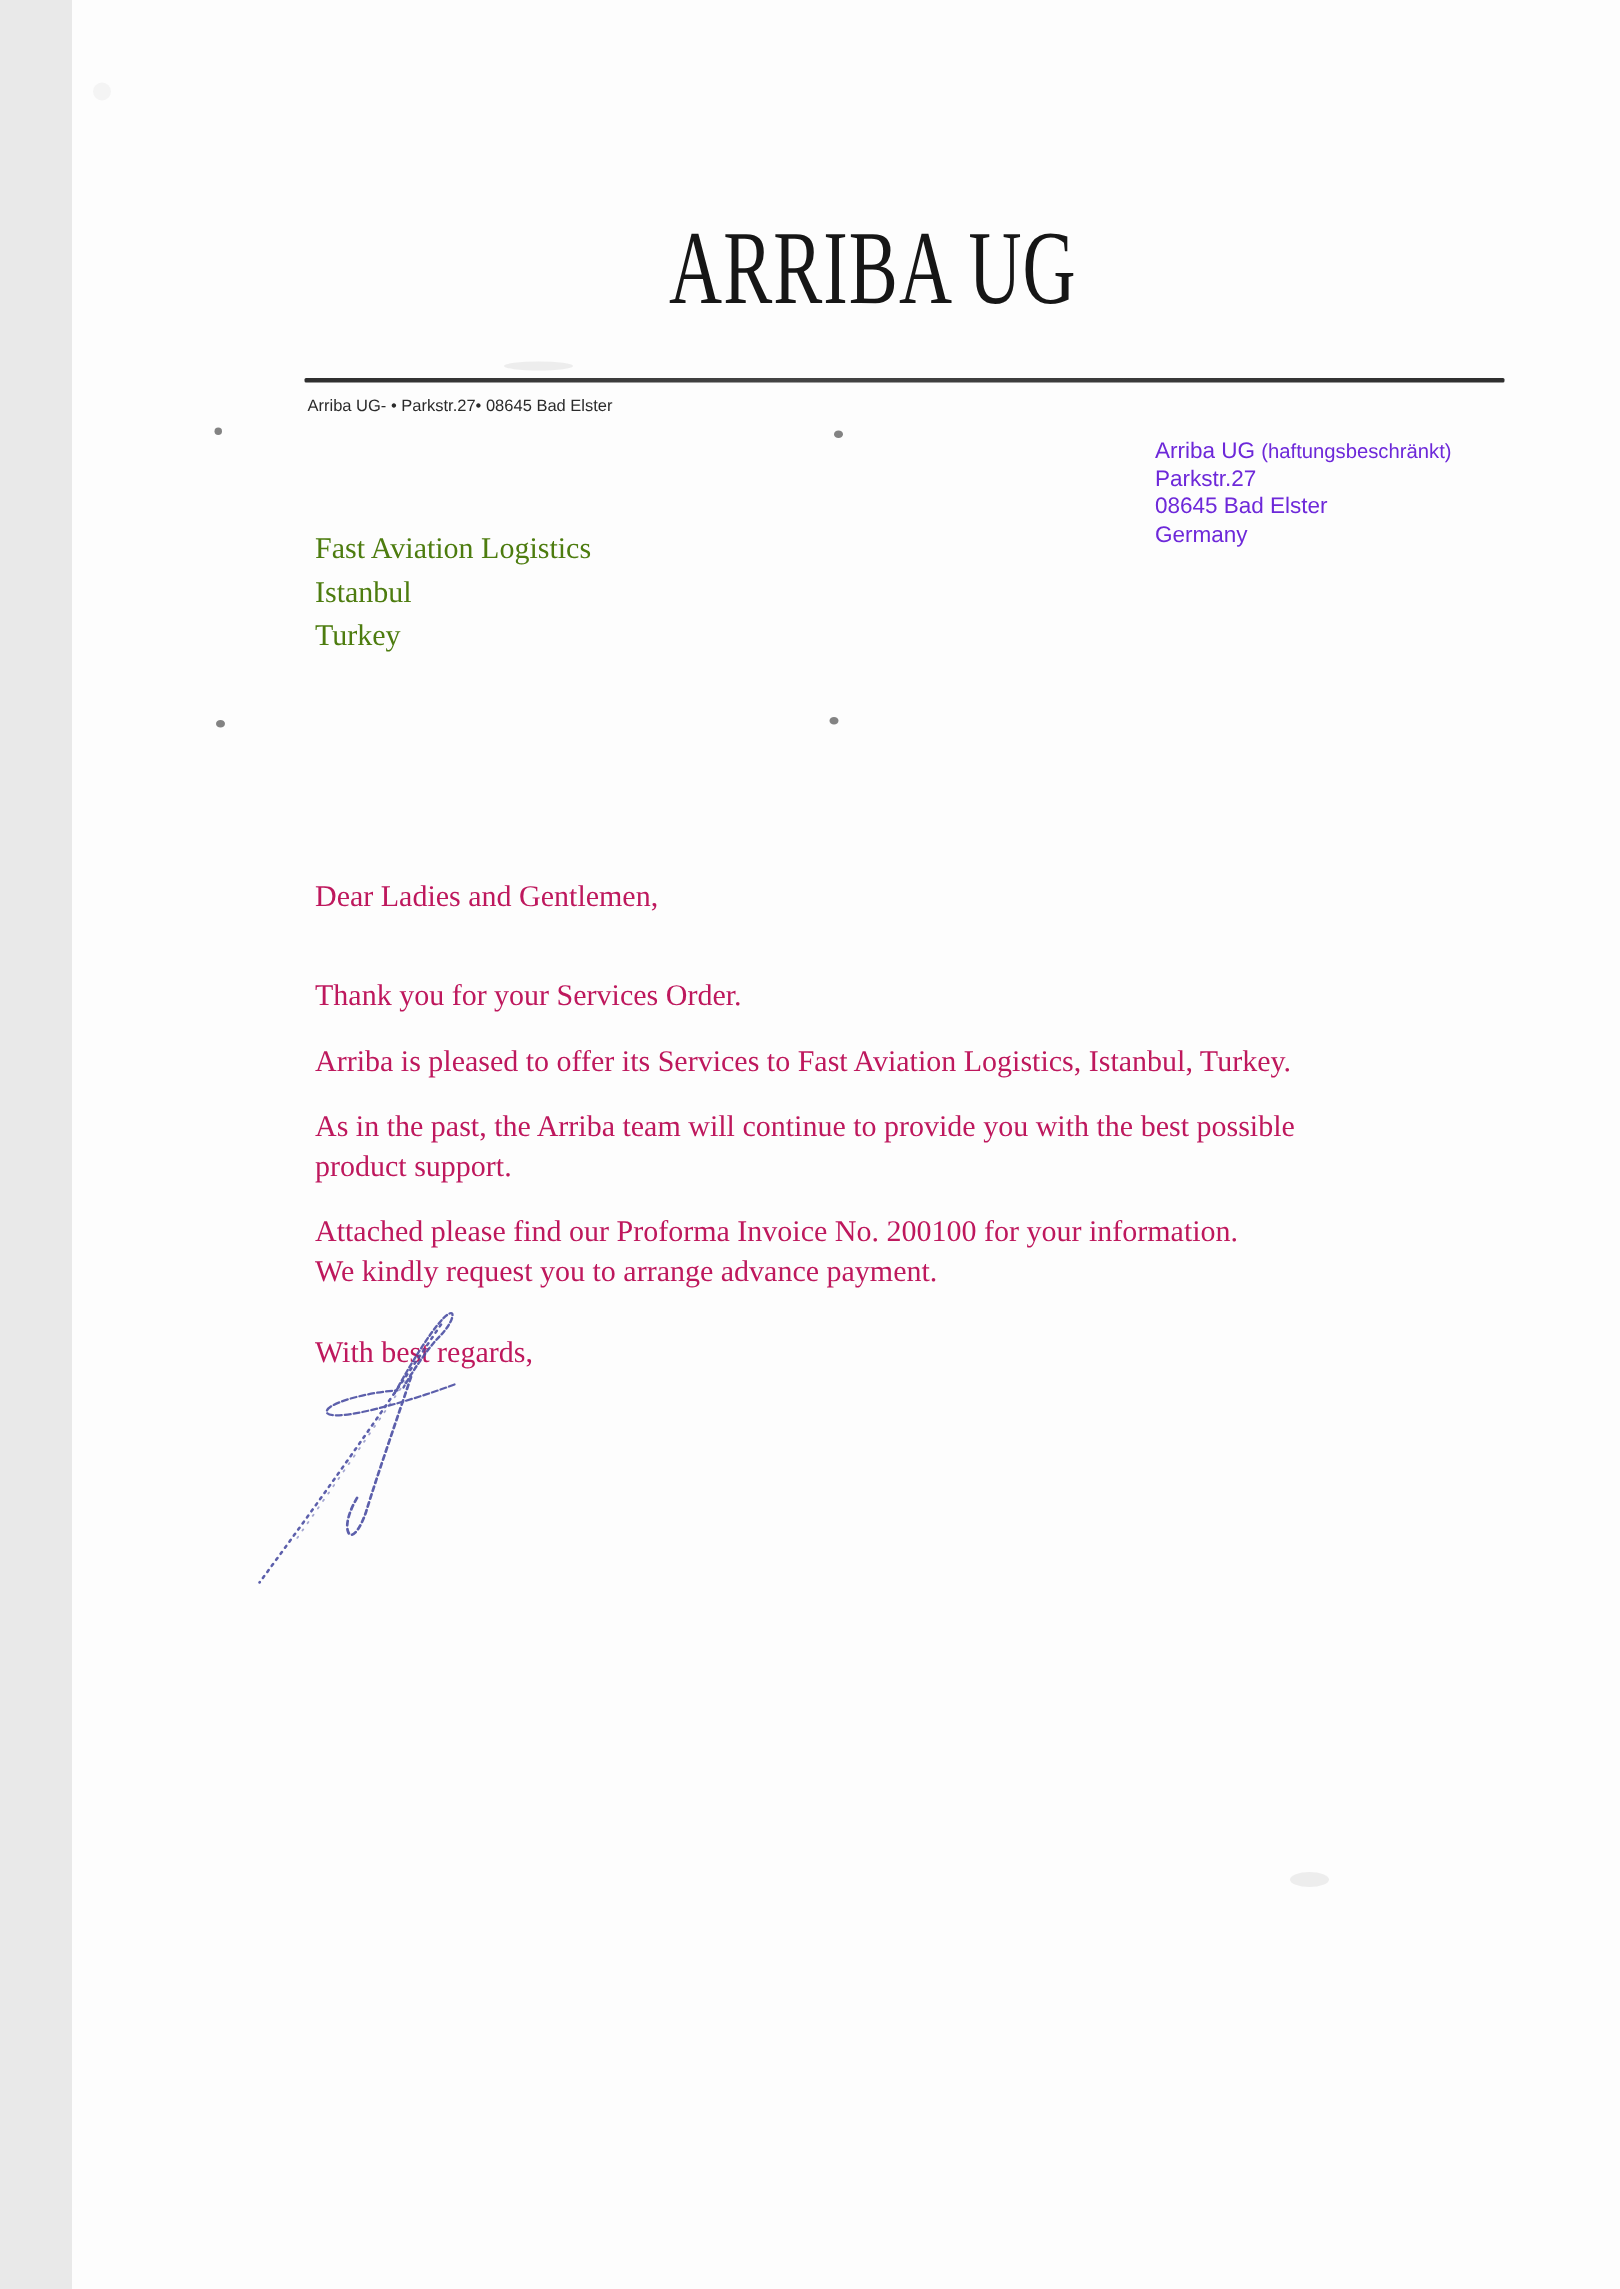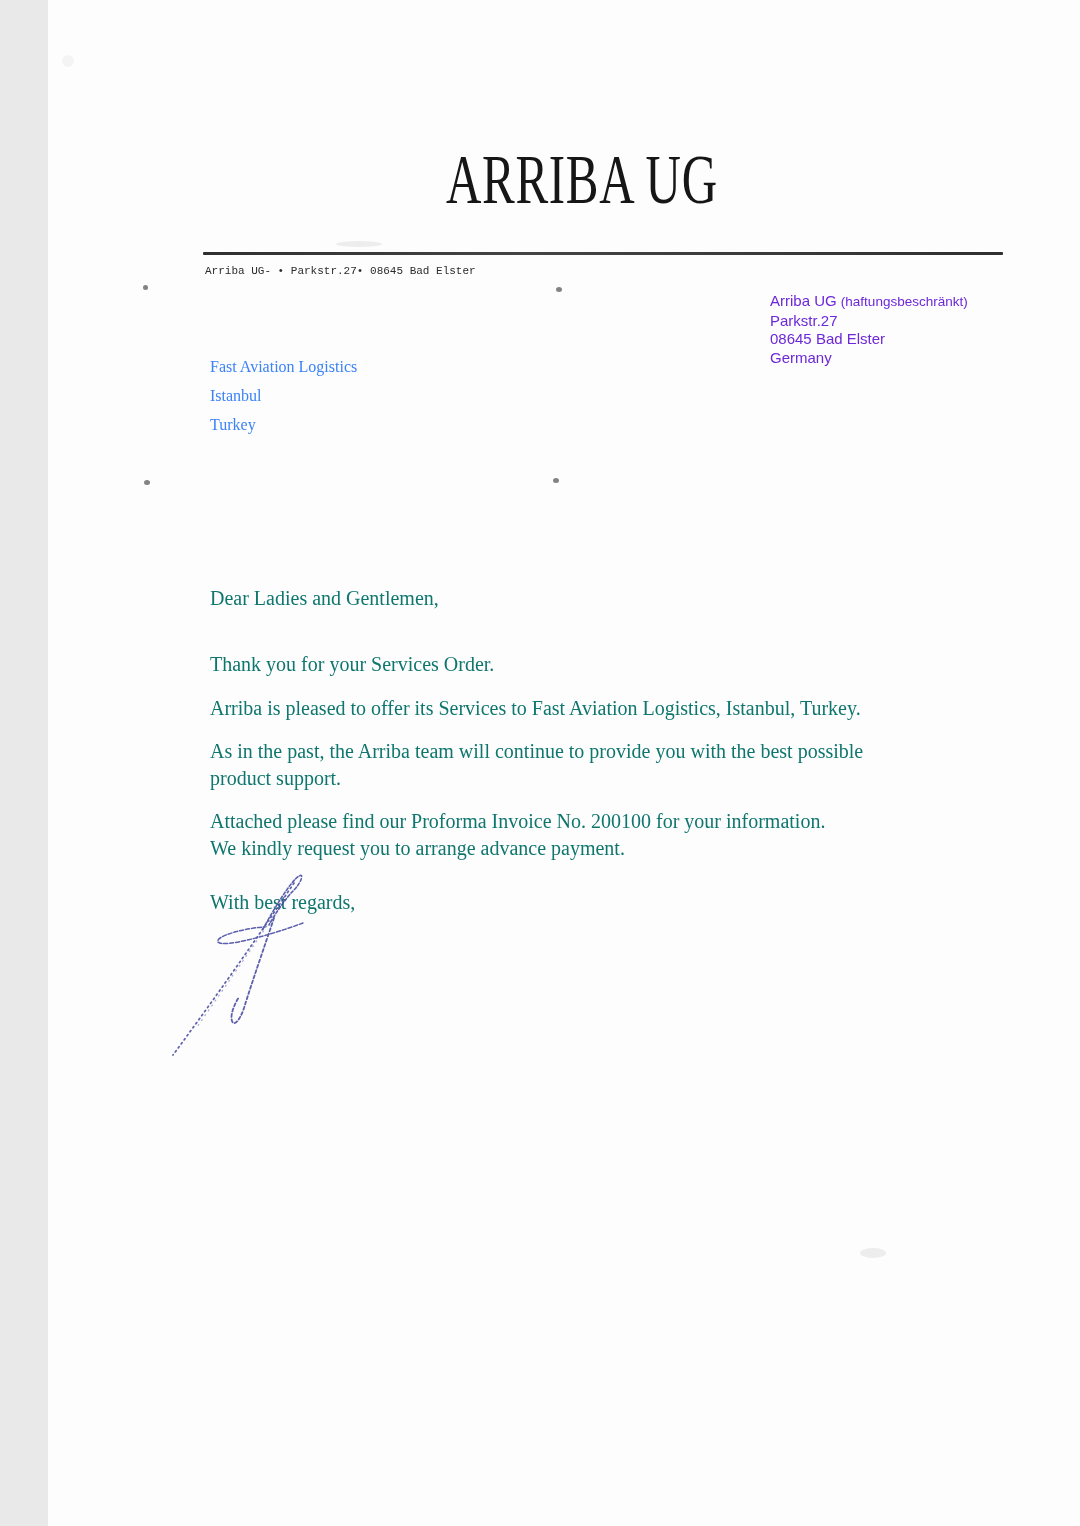--- a/index.html
+++ b/index.html
@@ -39,35 +39,35 @@
     width: 800px;
     height: 3px;
     background: linear-gradient(90deg, #2f2f2f, #444 40%, #3a3a3a 70%, #2f2f2f);
     border-radius: 1px;
   }
 
   .sender-line {
     position: absolute;
     left: 157px;
     top: 265px;
-    font-family: Liberation Mono, monospace;
+    font-family: Liberation Sans, sans-serif;
     font-size: 11px;
     line-height: 13px;
     color: #2b2b2b;
     white-space: nowrap;
   }
 
   
   .recipient {
     position: absolute;
     left: 162px;
     top: 352px;
-    font-size: 16px;
+    font-size: 20px;
     line-height: 29px;
-    color: #3b82f6;
+    color: #4d7c0f;
   }
 
   
   .company {
     position: absolute;
     left: 722px;
     top: 292px;
     font-family: "Liberation Sans", sans-serif;
     font-size: 15px;
     line-height: 18.6px;
@@ -78,21 +78,21 @@
   .company .contacts { margin-top: 17px; }
   .company .crow { display: flex; }
   .company .clabel { width: 57px; }
 
   
   .para {
     position: absolute;
     left: 162px;
     font-size: 20px;
     line-height: 27px;
-    color: #0f766e;
+    color: #be185d;
     white-space: nowrap;
   }
   .p-salutation { top: 585px; }
   .p-1 { top: 651px; }
   .p-2 { top: 695px; }
   .p-3 { top: 738px; }
   .p-4 { top: 808px; }
   .p-closing { top: 889px; }
 
   

